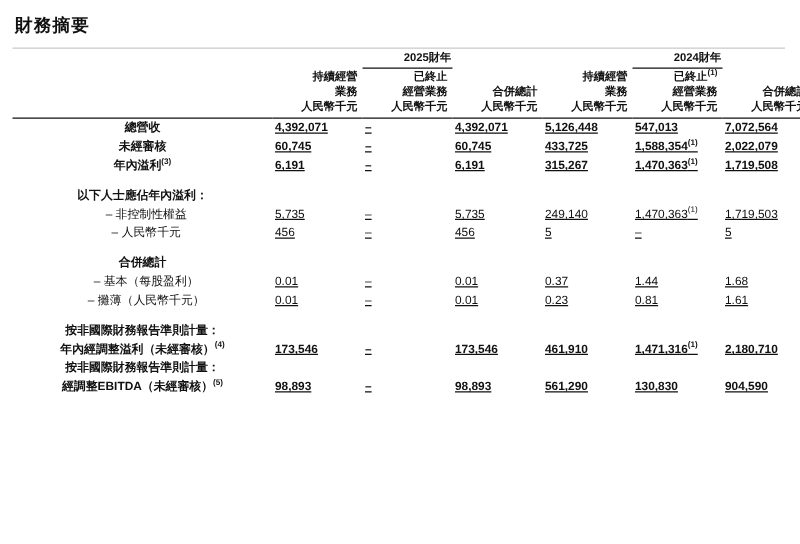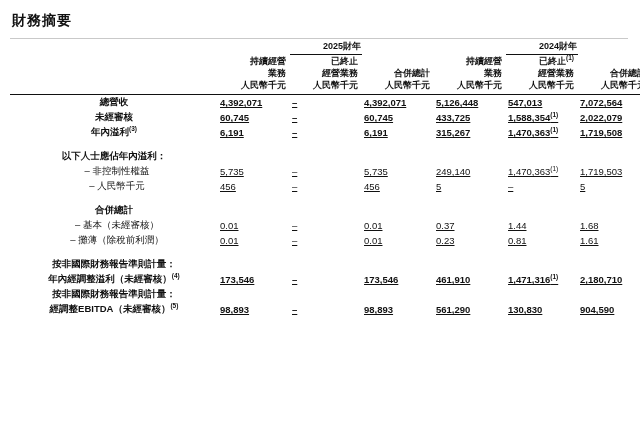--- a/index.html
+++ b/index.html
@@ -215,30 +215,30 @@
           <td class="num">5</td>
         </tr>
         <tr class="spacer">
           <td colspan="7"></td>
         </tr>
         <tr class="rowpad">
           <td class="lbl bold">合併總計</td>
           <td colspan="6"></td>
         </tr>
         <tr class="rowpad">
-          <td class="lbl indent">– 基本（未經審核）</td>
+          <td class="lbl indent">– 基本（每股盈利）</td>
           <td class="num">0.01</td>
           <td class="num">–</td>
           <td class="num">0.01</td>
           <td class="num">0.37</td>
           <td class="num">1.44</td>
           <td class="num">1.68</td>
         </tr>
         <tr class="rowpad">
-          <td class="lbl indent">– 攤薄（除稅前利潤）</td>
+          <td class="lbl indent">– 攤薄（人民幣千元）</td>
           <td class="num">0.01</td>
           <td class="num">–</td>
           <td class="num">0.01</td>
           <td class="num">0.23</td>
           <td class="num">0.81</td>
           <td class="num">1.61</td>
         </tr>
         <tr class="spacer">
           <td colspan="7"></td>
         </tr>

